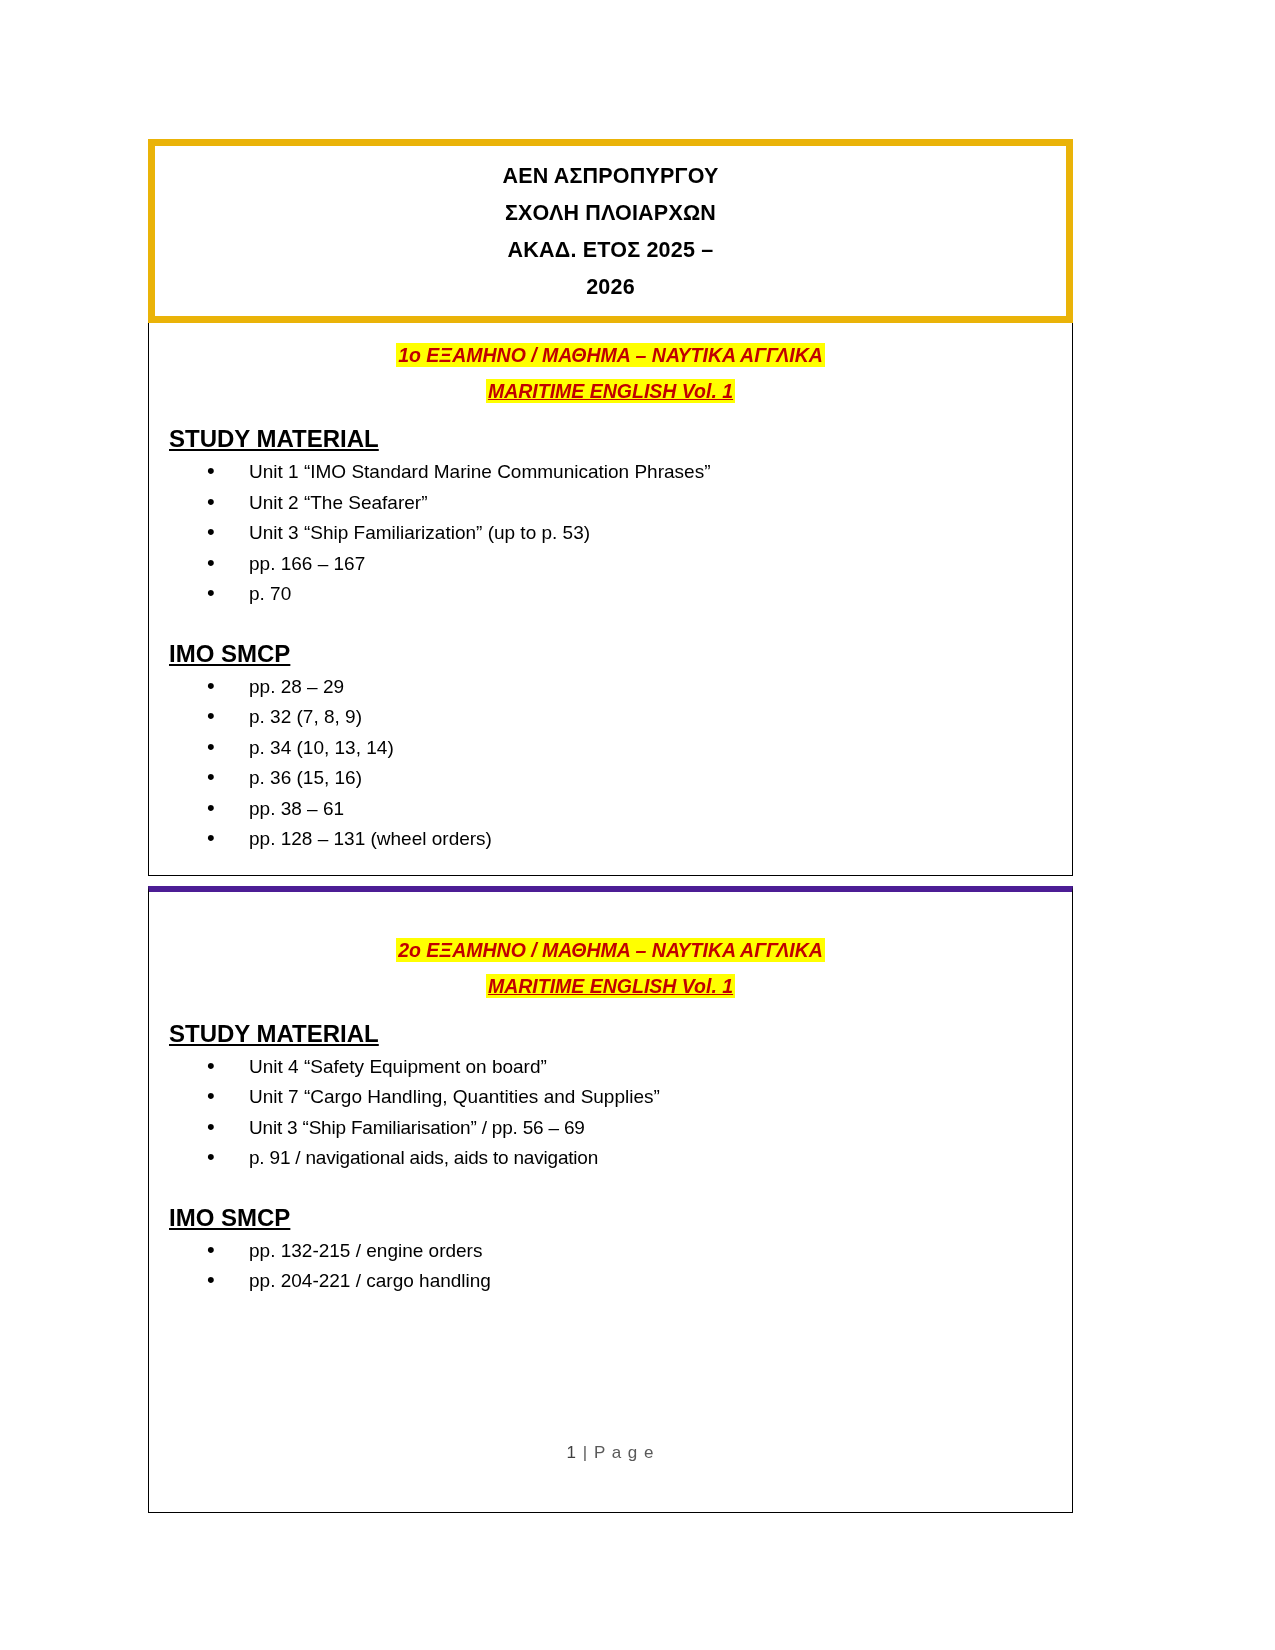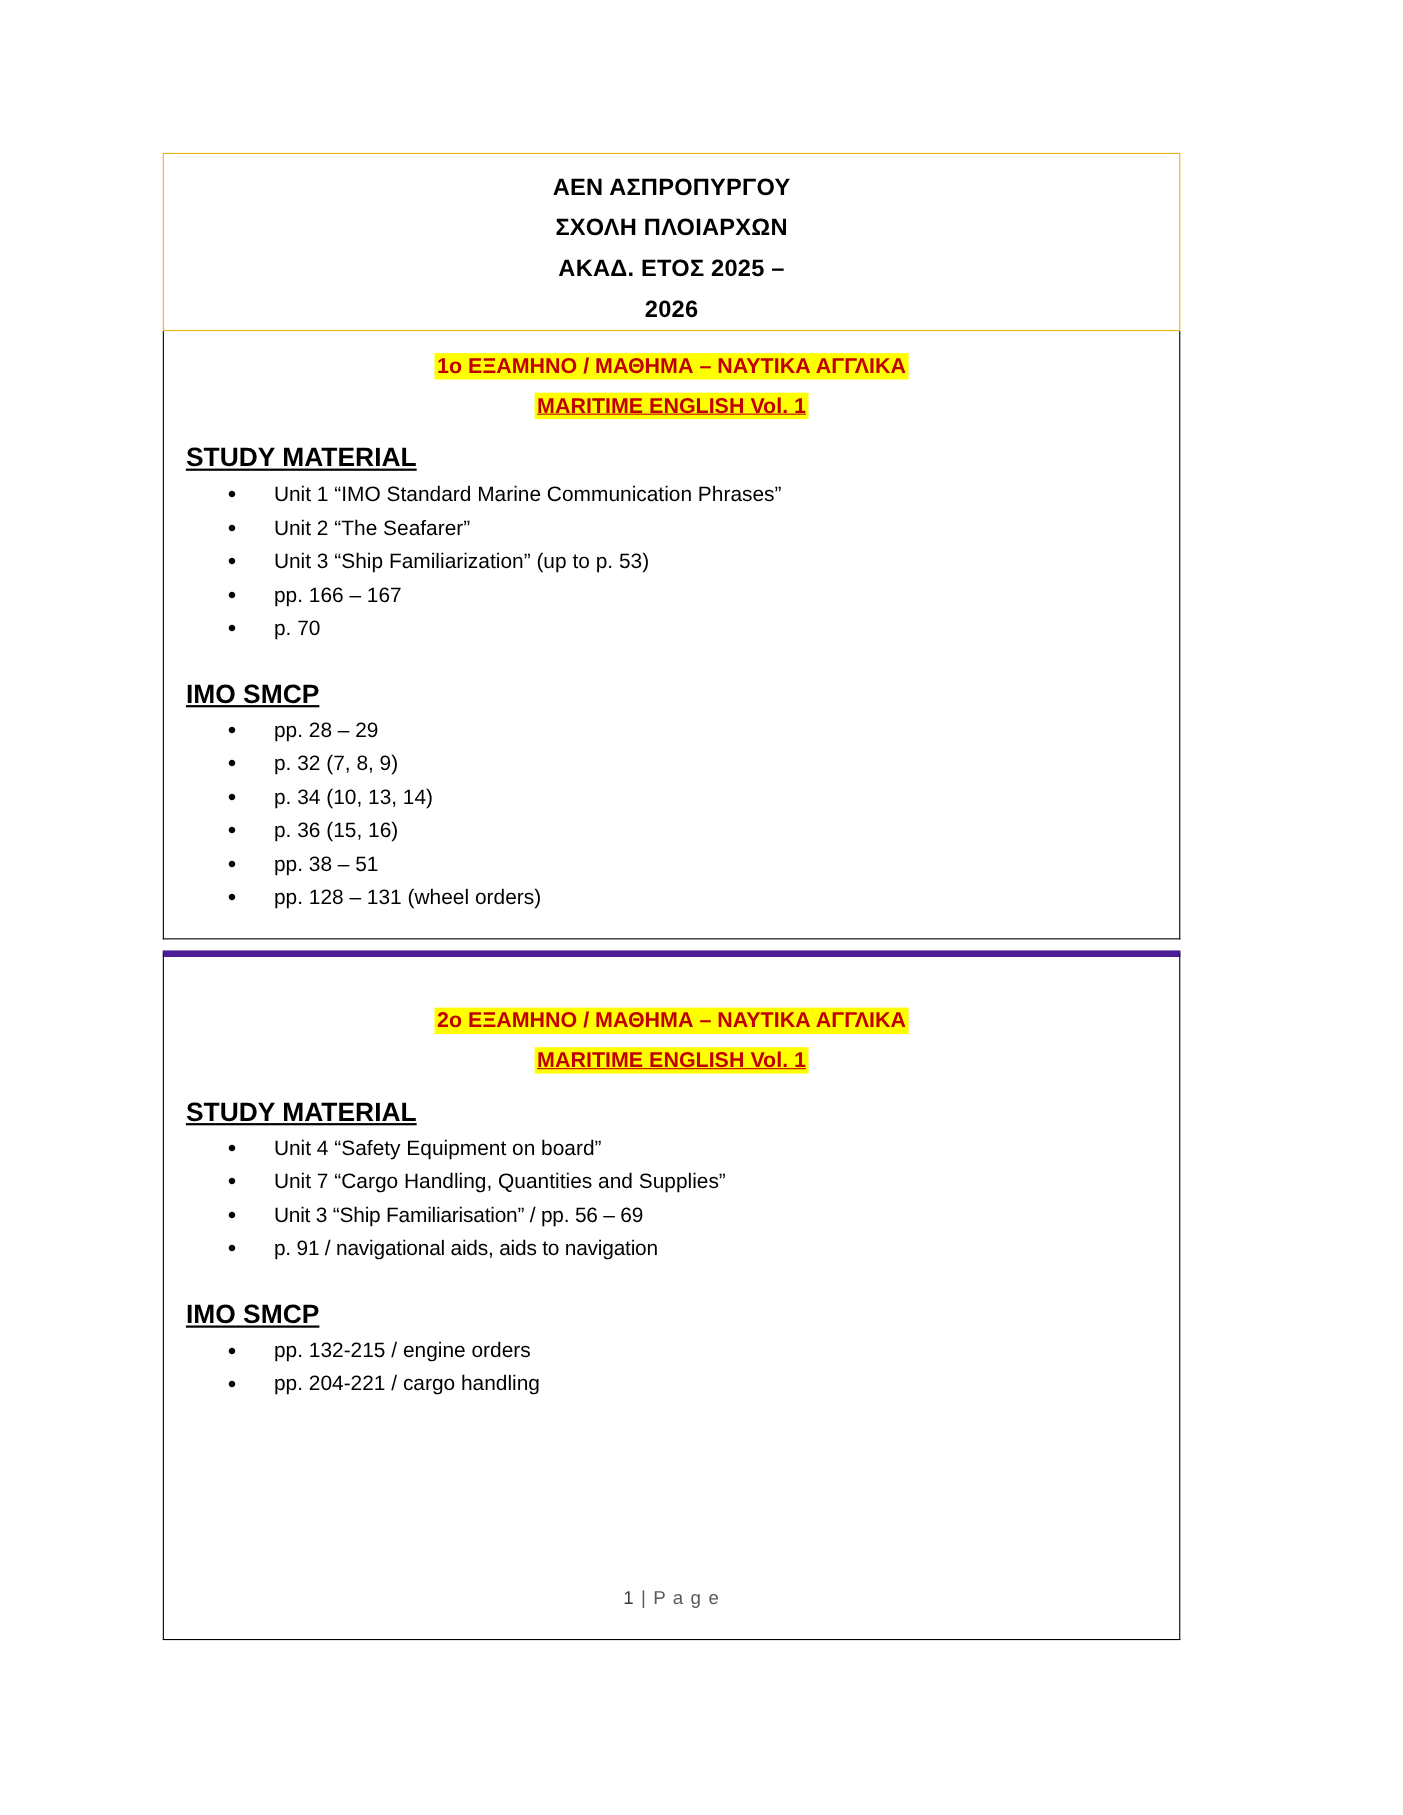--- a/index.html
+++ b/index.html
@@ -24,22 +24,22 @@
   .doc-frame {
     position: absolute;
     left: 148px;
     top: 139px;
     width: 925px;
     box-sizing: border-box;
   }
 
   
   .header-box {
-    border: 1px solid #eab308;
-    padding: 12px 10px 0 10px;
+    border: 7px solid #eab308;
+    padding: 12px 10px 10px 10px;
     text-align: center;
   }
   .header-line {
     font-size: 21.5px;
     font-weight: bold;
     line-height: 37px;
     letter-spacing: 0.2px;
   }
 
   
@@ -58,20 +58,21 @@
   .sem-title {
     text-align: center;
     font-size: 19.5px;
     font-weight: bold;
     line-height: 36px;
     color: #c00000;
   }
   .hl {
     background: #ffff00;
     padding: 1px 2px;
+    font-style: italic;
   }
   .hl.underline {
     text-decoration: underline;
   }
 
   .sub-head {
     font-size: 24px;
     font-weight: bold;
     text-decoration: underline;
     margin: 16px 0 4px 10px;
@@ -149,21 +150,21 @@
         <li>pp. 166 – 167</li>
         <li>p. 70</li>
       </ul>
 
       <div class="sub-head tight">IMO SMCP</div>
       <ul class="bullets">
         <li>pp. 28 – 29</li>
         <li>p. 32 (7, 8, 9)</li>
         <li>p. 34 (10, 13, 14)</li>
         <li>p. 36 (15, 16)</li>
-        <li>pp. 38 – 51</li>
+        <li>pp. 38 – 61</li>
         <li>pp. 128 – 131 (wheel orders)</li>
       </ul>
     </div>
 
     <div class="section-box spaced">
       <div class="sem-title">
         <span class="hl">2ο ΕΞΑΜΗΝΟ / ΜΑΘΗΜΑ – ΝΑΥΤΙΚΑ ΑΓΓΛΙΚΑ</span>
       </div>
       <div class="sem-title">
         <span class="hl underline">MARITIME ENGLISH Vol. 1</span>

